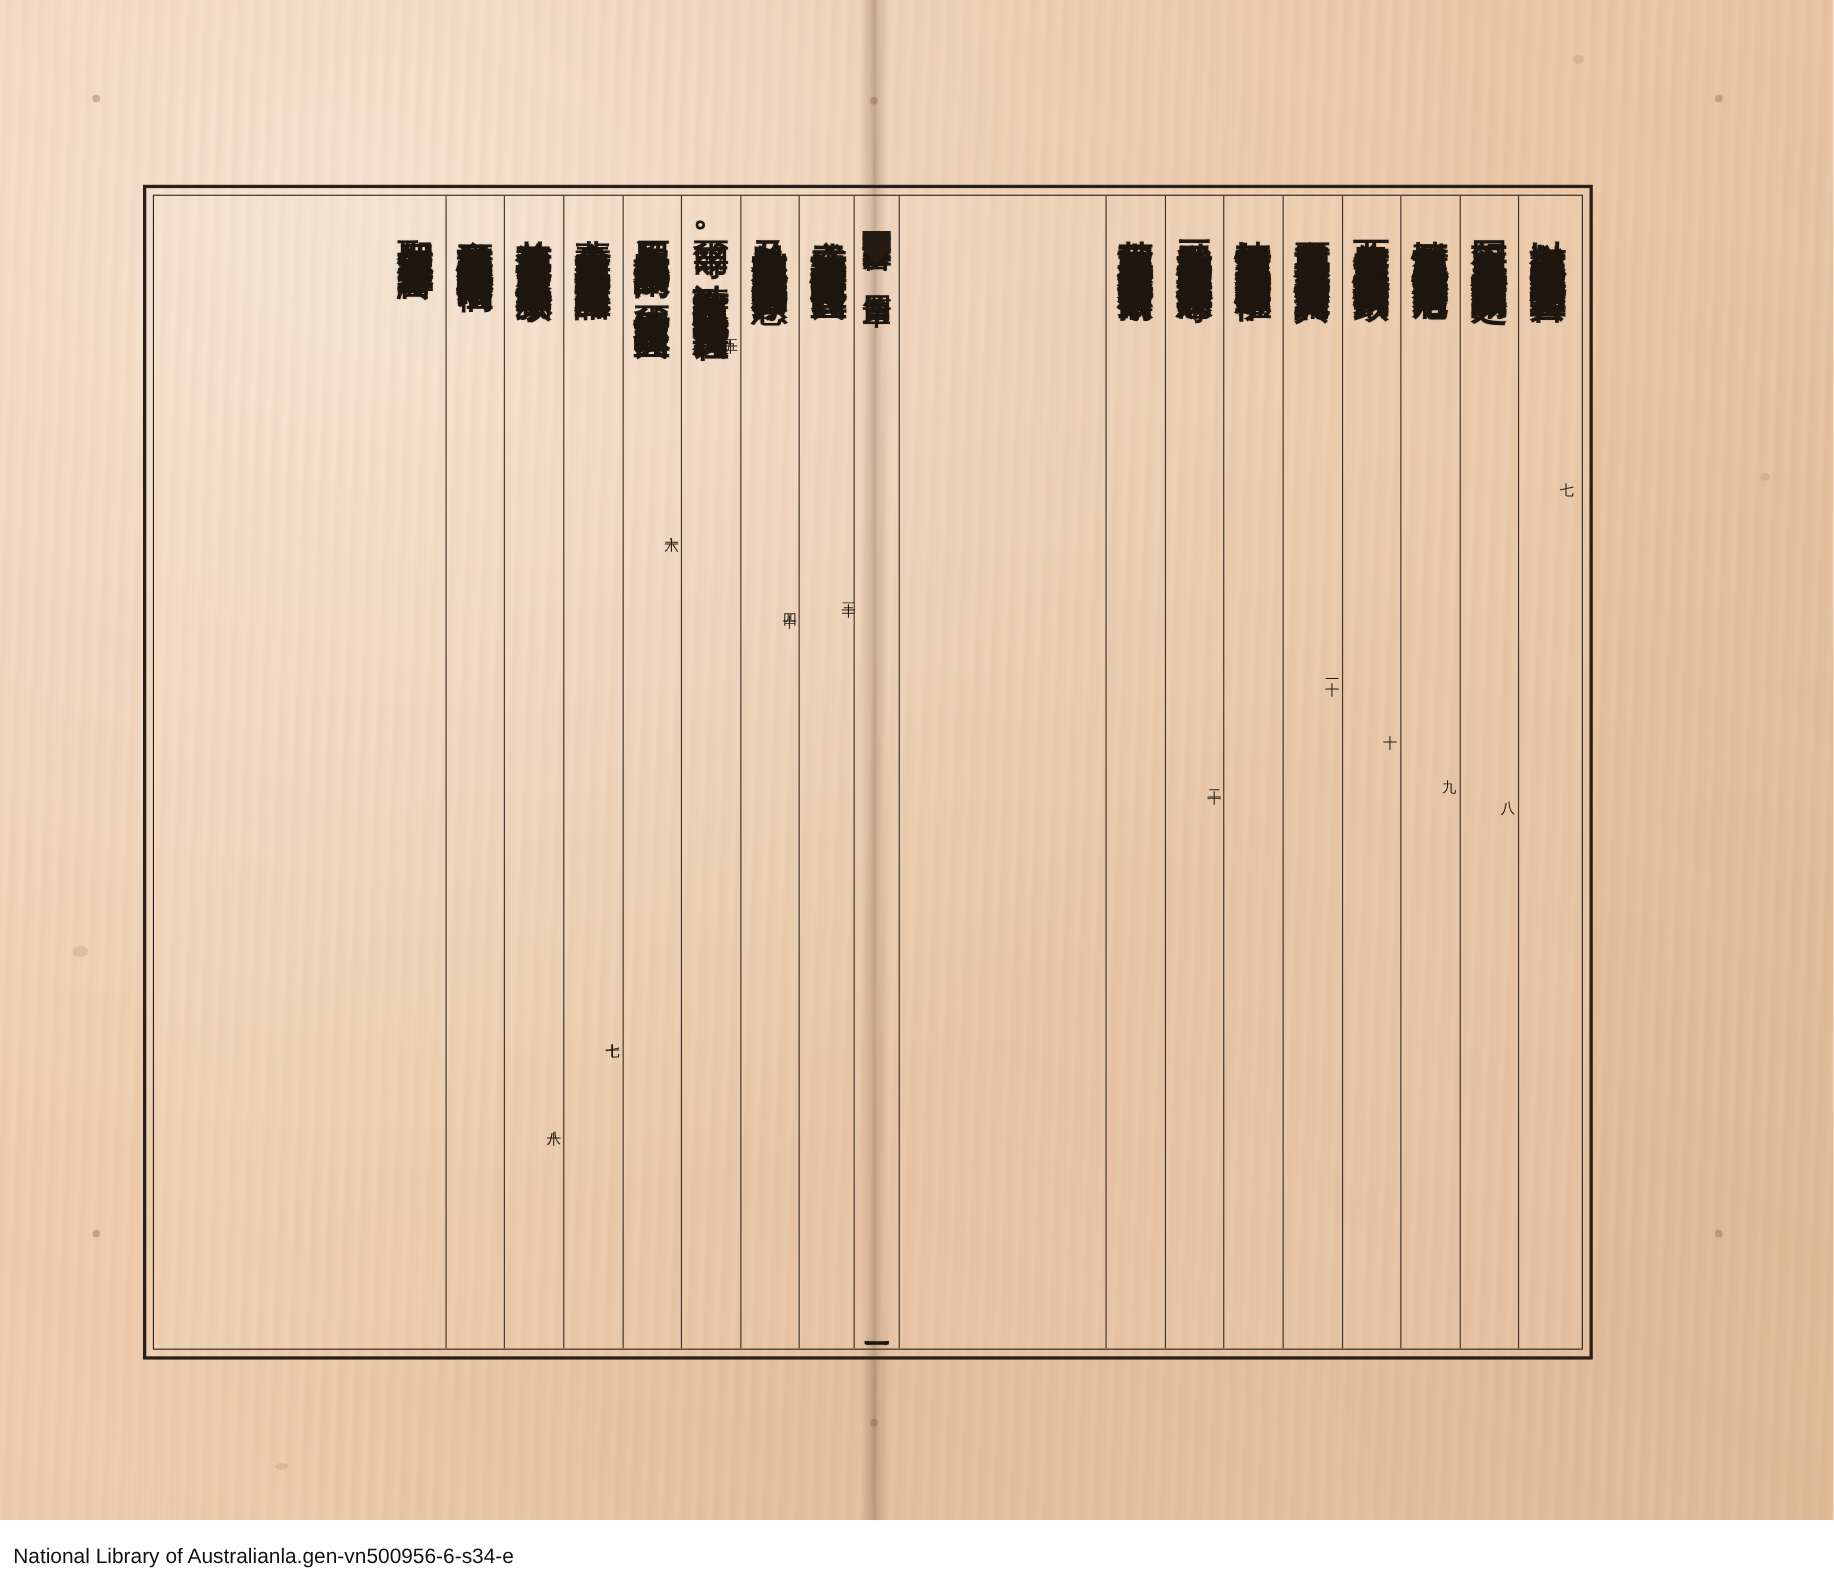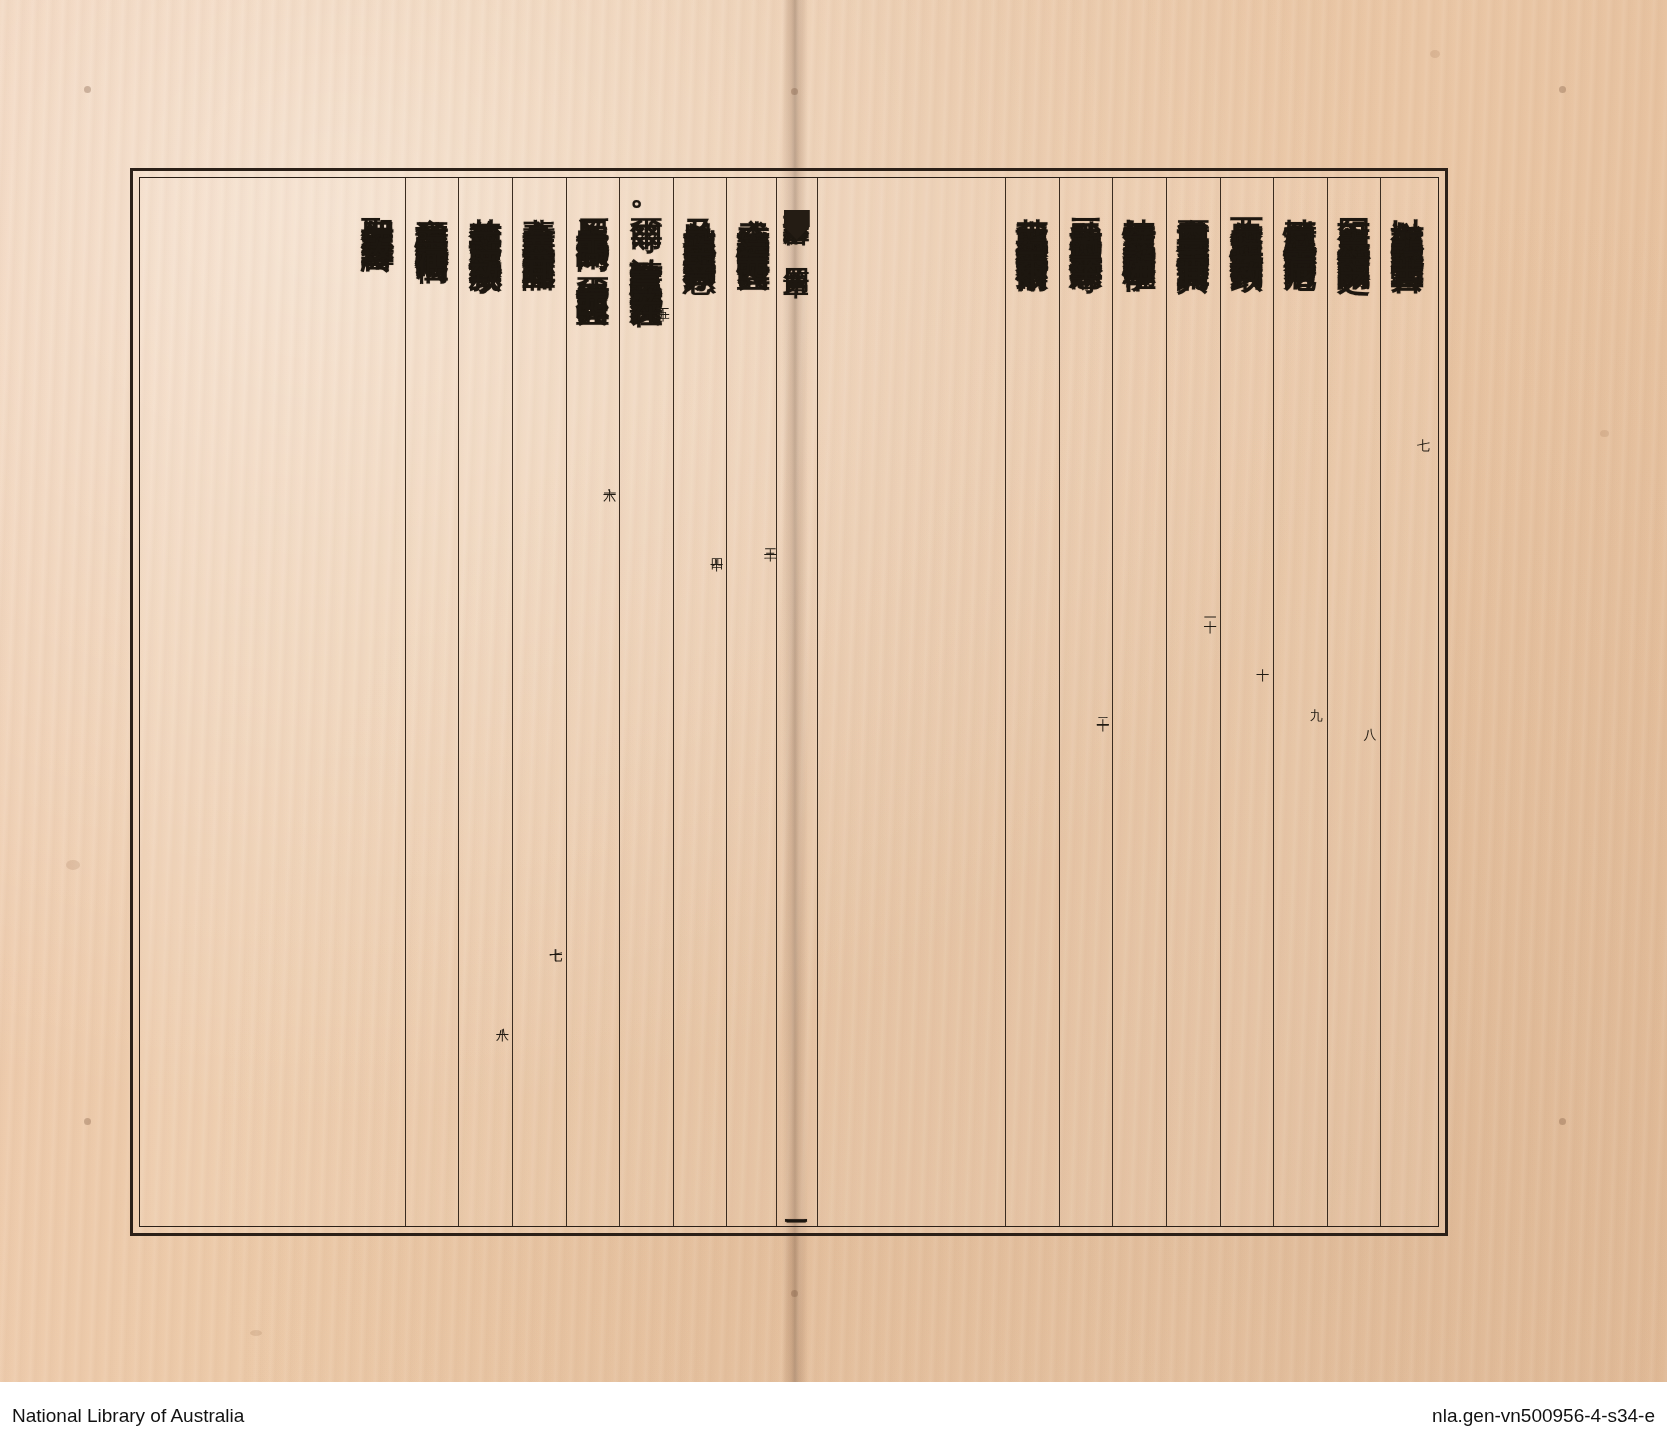--- a/index.html
+++ b/index.html
@@ -187,21 +187,21 @@
   
   #footer {
     position: absolute;
     left: 0;
     top: 1382px;
     width: 1667px;
     height: 68px;
     background: #ffffff;
     display: flex;
     align-items: center;
-    justify-content: space-between;
+    justify-content: flex-start;
     padding: 0 12px;
     box-sizing: border-box;
     font-size: 19px;
     color: #111111;
     font-family: "Liberation Sans", sans-serif;
   }
   #footer .left, #footer .right { white-space: nowrap; }
 </style>
 </head>
 <body>
@@ -300,16 +300,16 @@
             <div class="vtext">聖保羅使徒與可羅所輩書終</div>
           </div>
         </div>
 
       </div>
     </div>
   </div>
 
   <div id="footer">
     <span class="left">National Library of Australia</span>
-    <span class="right">nla.gen-vn500956-4-s34-e</span>
+    <span class="right">nla.gen-vn500956-6-s34-e</span>
   </div>
 
 </div>
 
 </body></html>

